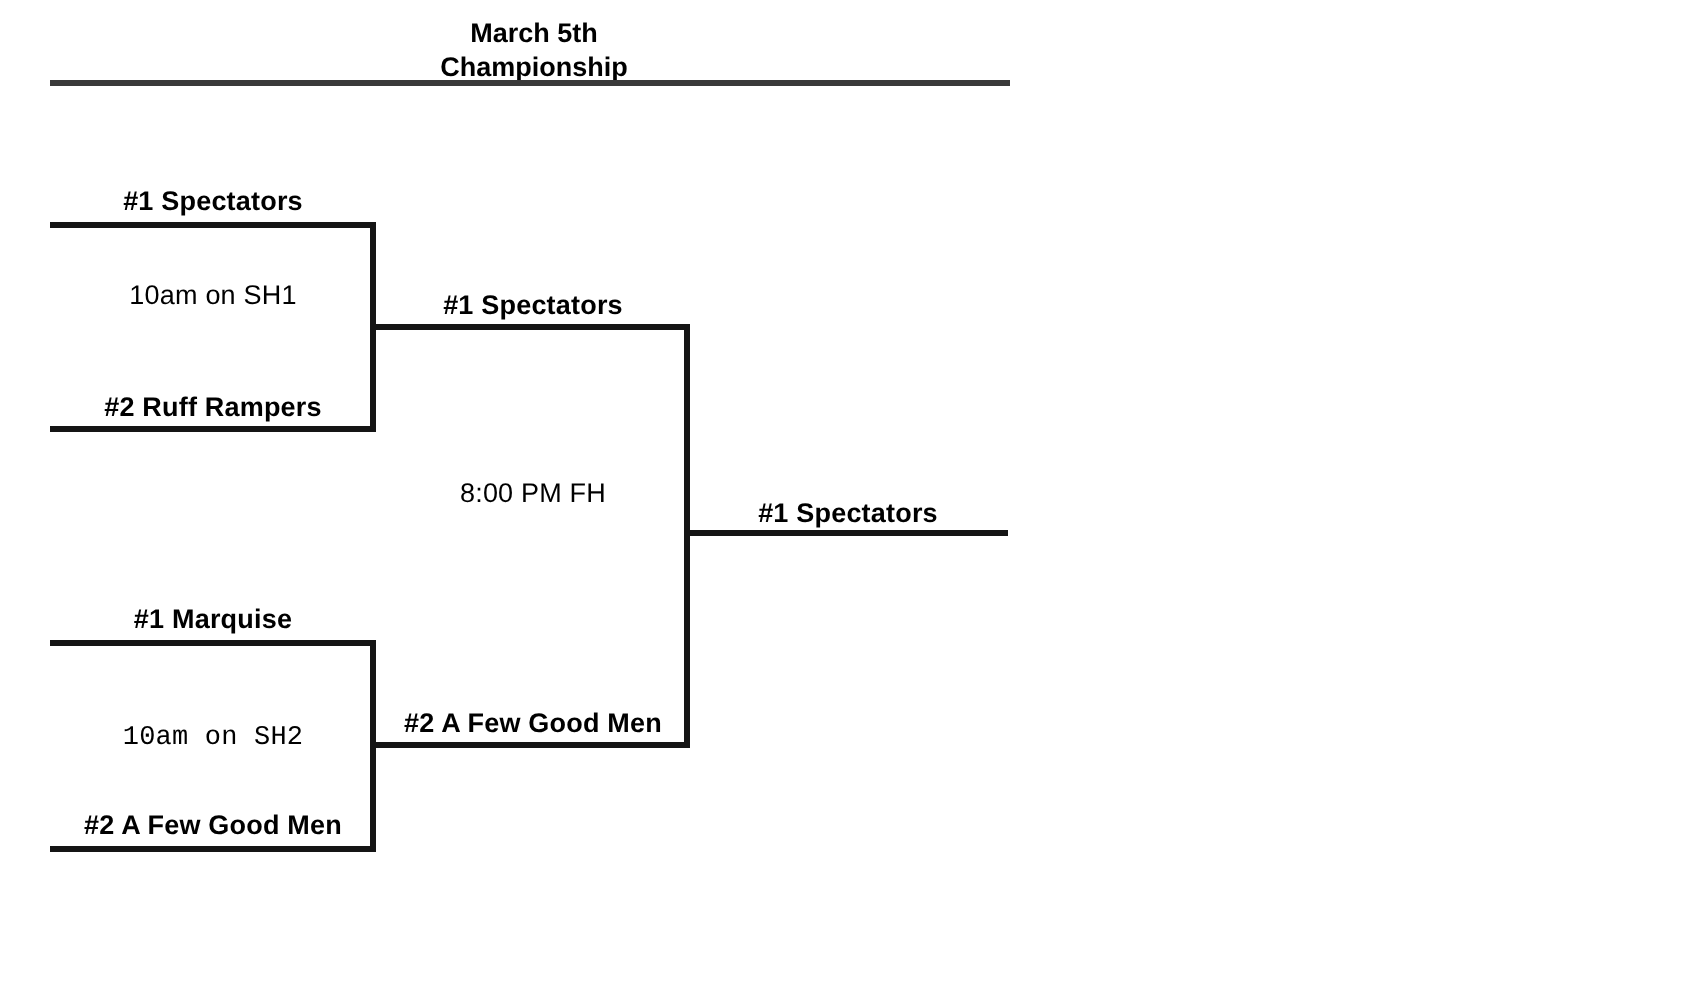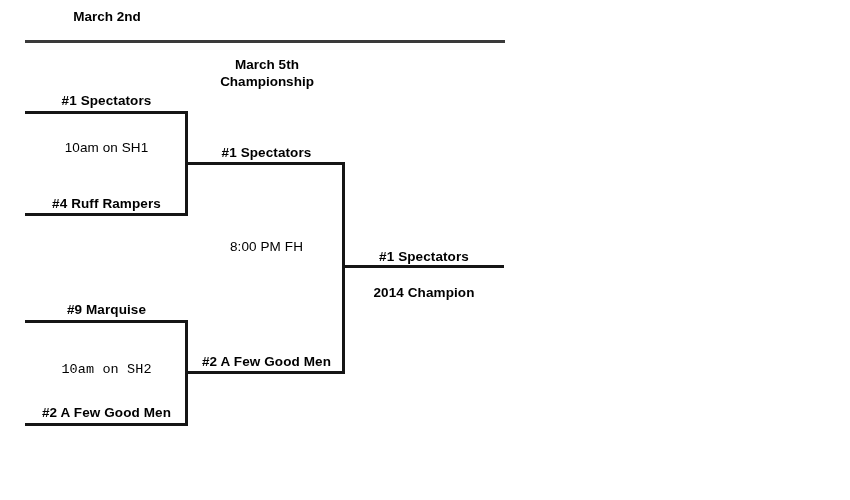--- a/index.html
+++ b/index.html
@@ -60,41 +60,40 @@
   .slot-r1 { width: 163px; left: 25px; }
   .slot-r2 { width: 157px; left: 188px; }
   .slot-r3 { width: 160px; left: 344px; }
 </style>
 </head>
 <body>
 
 <div id="bracket-root">
 
   <div class="round-head" style="left:27px; top:8px; width:160px;">
-    <div>March 2nd</div>
   </div>
 
-  <div class="round-head" style="left:187px; top:8px; width:160px;margin-top:48px;">
+  <div class="round-head" style="left:187px; top:8px; width:160px;">
     <div>March 5th</div>
     <div>Championship</div>
   </div>
 
   <div class="rule" style="left:25px; top:40px; width:480px;"></div>
 
   <div class="lbl slot-r1" style="top:93px;">#1 Spectators</div>
   <div class="hline" style="left:25px; top:111px; width:163px;"></div>
 
   <div class="lbl slot-r1 reg" style="top:140px;">10am on SH1</div>
 
   <div class="vline" style="left:185px; top:111px; height:105px;"></div>
 
-  <div class="lbl slot-r1" style="top:196px;">#4 Ruff Rampers</div>
+  <div class="lbl slot-r1" style="top:196px;">#2 Ruff Rampers</div>
   <div class="hline" style="left:25px; top:213px; width:163px;"></div>
 
-  <div class="lbl slot-r1" style="top:302px;">#9 Marquise</div>
+  <div class="lbl slot-r1" style="top:302px;">#1 Marquise</div>
   <div class="hline" style="left:25px; top:320px; width:163px;"></div>
 
   <div class="lbl slot-r1 reg" style="top:362px;font-family:Liberation Mono, monospace;">10am on SH2</div>
 
   <div class="vline" style="left:185px; top:320px; height:105px;"></div>
 
   <div class="lbl slot-r1" style="top:405px;">#2 A Few Good Men</div>
   <div class="hline" style="left:25px; top:423px; width:163px;"></div>
 
   <div class="lbl slot-r2" style="top:145px;">#1 Spectators</div>
@@ -102,15 +101,14 @@
 
   <div class="lbl slot-r2 reg" style="top:239px;">8:00 PM FH</div>
 
   <div class="vline" style="left:342px; top:162px; height:209px;"></div>
 
   <div class="lbl slot-r2" style="top:354px;">#2 A Few Good Men</div>
   <div class="hline" style="left:188px; top:371px; width:157px;"></div>
 
   <div class="lbl slot-r3" style="top:249px;">#1 Spectators</div>
   <div class="hline" style="left:344px; top:265px; width:160px;"></div>
-  <div class="lbl slot-r3" style="top:285px;">2014 Champion</div>
 
 </div>
 
 </body></html>

